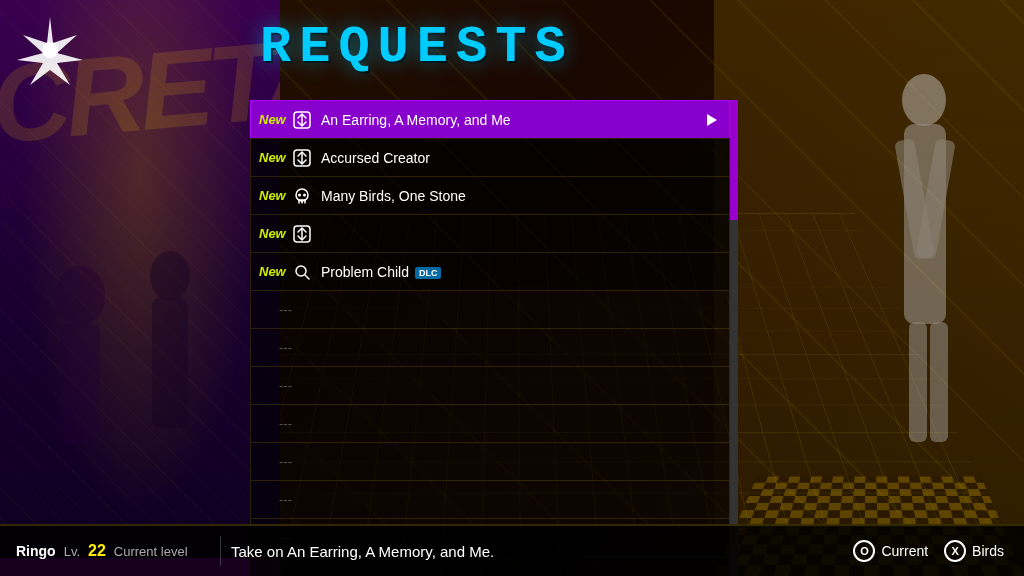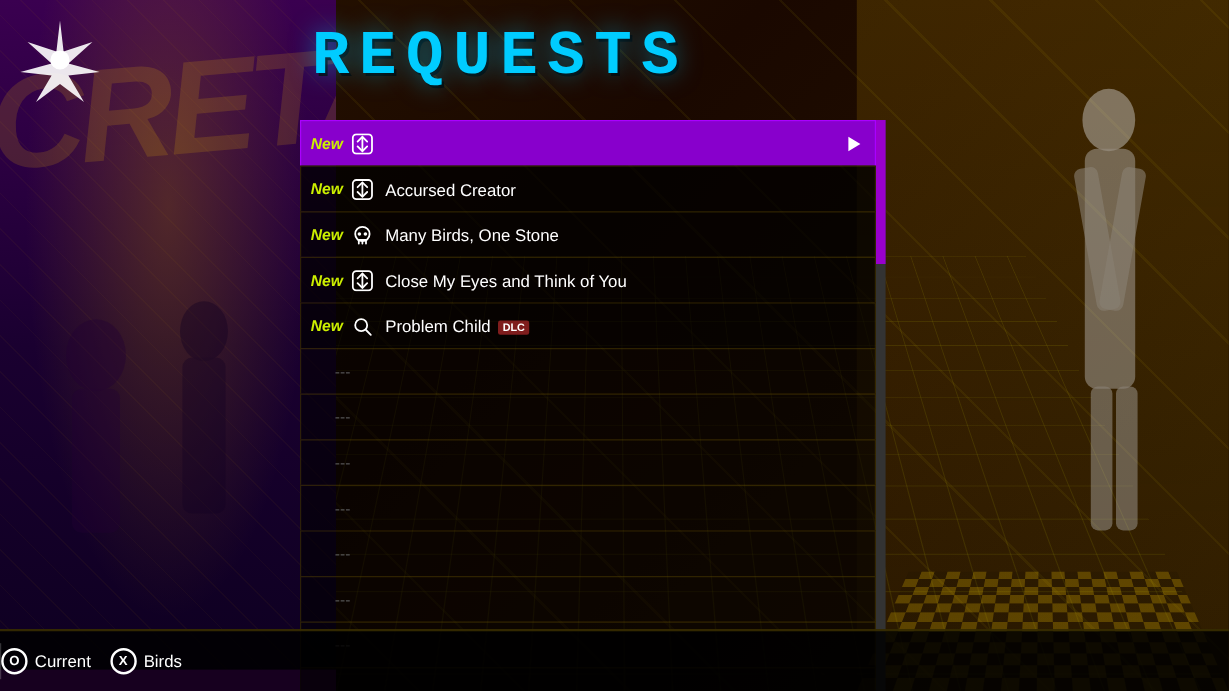--- a/index.html
+++ b/index.html
@@ -221,21 +221,21 @@
     }
 
     .item-name {
       color: #ffffff;
       font-size: 14px;
       font-weight: 500;
     }
 
     .dlc-badge {
       display: inline-block;
-      background: #7f1d1d;
+      background: #0369a1;
       color: #fff;
       font-size: 9px;
       font-weight: 900;
       padding: 1px 4px;
       border-radius: 2px;
       margin-left: 6px;
       vertical-align: middle;
     }
 
     .empty-text {
@@ -407,20 +407,21 @@
         <div class="request-item selected">
           <span class="new-label">New</span>
           <div class="item-icon">
             <svg viewBox="0 0 18 18" xmlns="http://www.w3.org/2000/svg">
       <rect x="1" y="1" width="16" height="16" rx="3" fill="none" stroke="white" stroke-width="1.5"></rect>
       <path d="M5 7 L9 3 L13 7" stroke="white" stroke-width="1.5" fill="none" stroke-linecap="round"></path>
       <path d="M13 11 L9 15 L5 11" stroke="white" stroke-width="1.5" fill="none" stroke-linecap="round"></path>
       <line x1="9" y1="3" x2="9" y2="15" stroke="white" stroke-width="1.5"></line>
     </svg>
           </div>
+          <span class="item-name">An Earring, A Memory, and Me</span>
         </div>
         <div class="request-item">
           <span class="new-label">New</span>
           <div class="item-icon">
             <svg viewBox="0 0 18 18" xmlns="http://www.w3.org/2000/svg">
       <rect x="1" y="1" width="16" height="16" rx="3" fill="none" stroke="white" stroke-width="1.5"></rect>
       <path d="M5 7 L9 3 L13 7" stroke="white" stroke-width="1.5" fill="none" stroke-linecap="round"></path>
       <path d="M13 11 L9 15 L5 11" stroke="white" stroke-width="1.5" fill="none" stroke-linecap="round"></path>
       <line x1="9" y1="3" x2="9" y2="15" stroke="white" stroke-width="1.5"></line>
     </svg>
@@ -443,21 +444,20 @@
         <div class="request-item">
           <span class="new-label">New</span>
           <div class="item-icon">
             <svg viewBox="0 0 18 18" xmlns="http://www.w3.org/2000/svg">
       <rect x="1" y="1" width="16" height="16" rx="3" fill="none" stroke="white" stroke-width="1.5"></rect>
       <path d="M5 7 L9 3 L13 7" stroke="white" stroke-width="1.5" fill="none" stroke-linecap="round"></path>
       <path d="M13 11 L9 15 L5 11" stroke="white" stroke-width="1.5" fill="none" stroke-linecap="round"></path>
       <line x1="9" y1="3" x2="9" y2="15" stroke="white" stroke-width="1.5"></line>
     </svg>
           </div>
-          <span class="item-name">Close My Eyes and Think of You</span>
         </div>
         <div class="request-item">
           <span class="new-label">New</span>
           <div class="item-icon">
             <svg viewBox="0 0 18 18" xmlns="http://www.w3.org/2000/svg">
       <circle cx="8" cy="8" r="5" fill="none" stroke="white" stroke-width="1.5"></circle>
       <line x1="12" y1="12" x2="16" y2="16" stroke="white" stroke-width="1.5" stroke-linecap="round"></line>
     </svg>
           </div>
           <span class="item-name">Problem Child<span class="dlc-badge">DLC</span></span>
@@ -488,21 +488,28 @@
         </div>
       </div>
 
     <div class="scrollbar" style="position:absolute;right:-8px;top:0;height:100%;">
       <div class="scrollbar-thumb"></div>
     </div>
   </div>
 </div>
 
 <div class="bottom-bar">
+  <div class="player-info">
+    <span class="player-name">Ringo</span>
+    <span class="lv-label">Lv.</span>
+    <span class="lv-num">22</span>
+    <span class="current-level">Current level</span>
+  </div>
   <div class="divider"></div>
+  <span class="description-text">Take on An Earring, A Memory, and Me.</span>
   <div class="bottom-buttons">
     <div class="btn-confirm">
       <div class="btn-circle confirm">O</div>
       <span>Current</span>
     </div>
     <div class="btn-cancel">
       <div class="btn-circle cancel">X</div>
       <span>Birds</span>
     </div>
   </div>

